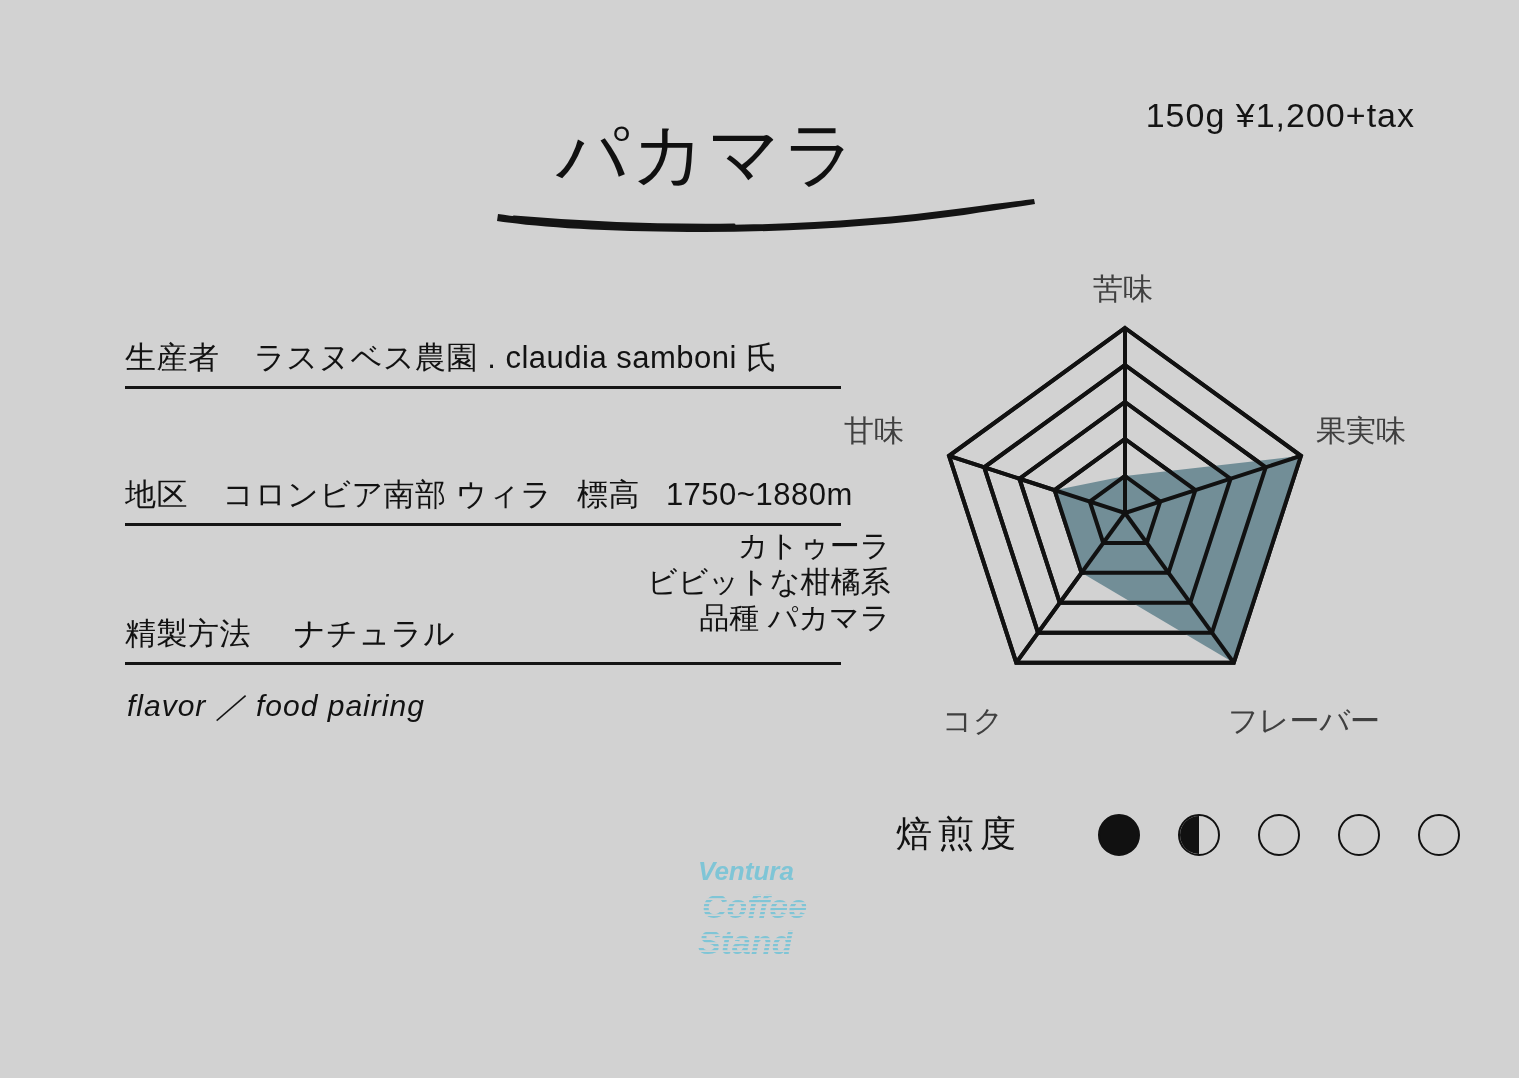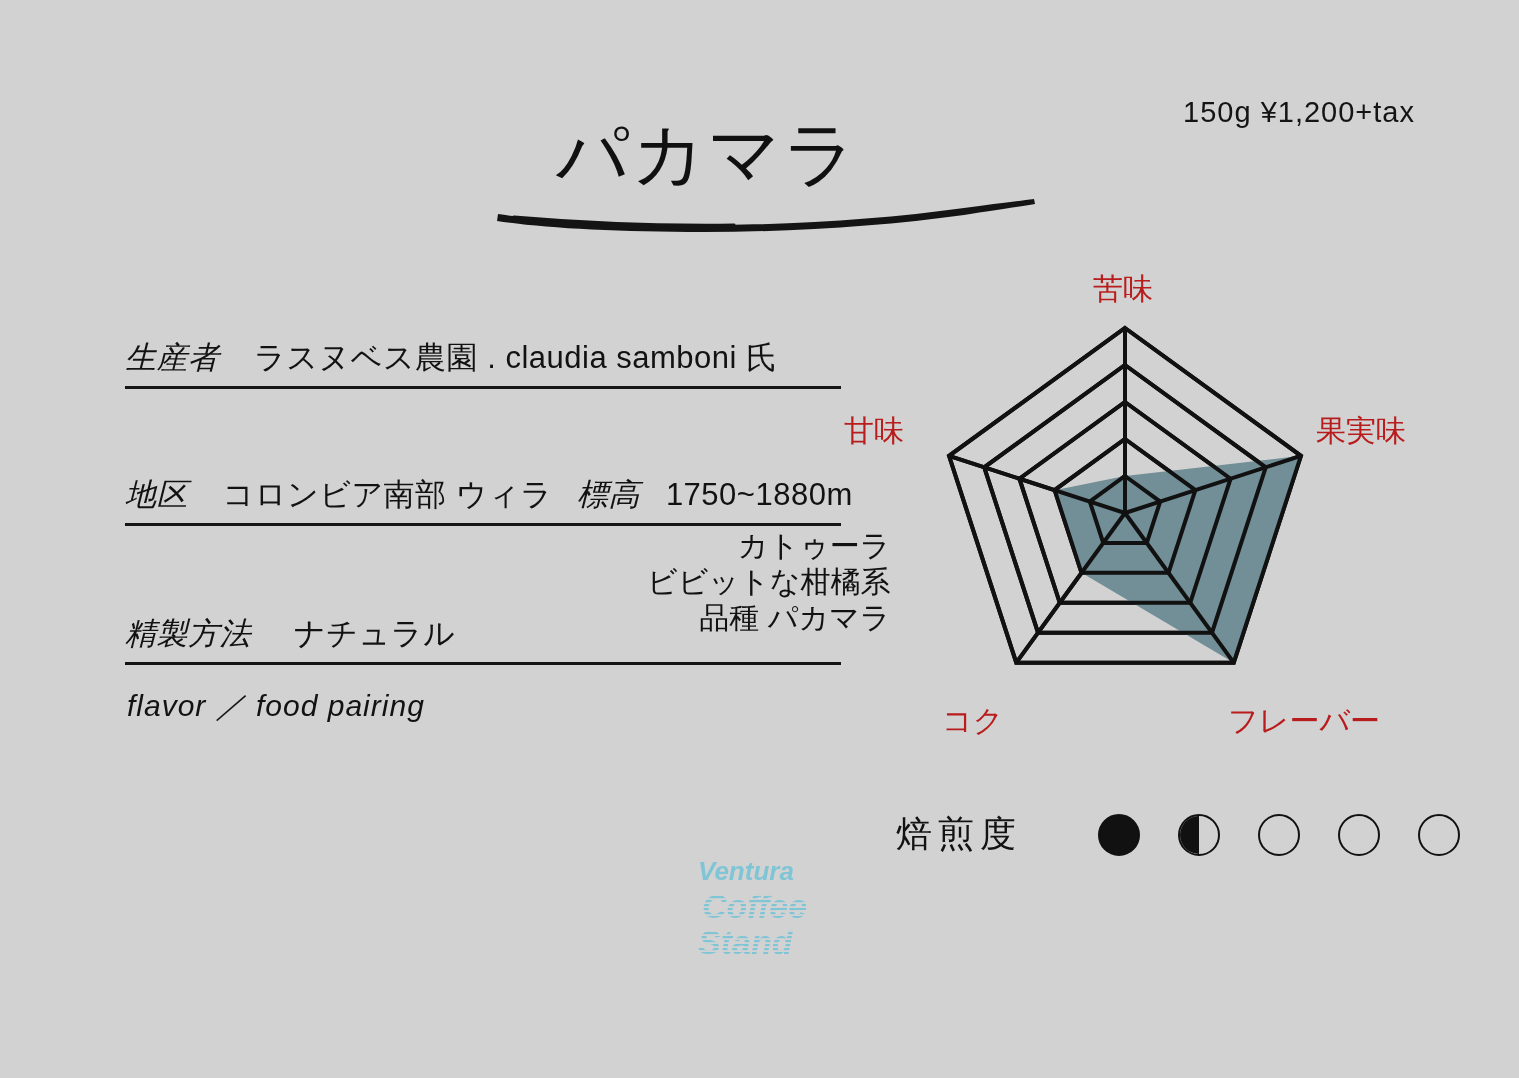--- a/index.html
+++ b/index.html
@@ -36,21 +36,21 @@
     position: absolute;
     left: 494px;
     top: 192px;
     width: 546px;
     height: 44px;
   }
   .price {
     position: absolute;
     right: 104px;
     top: 98px;
-    font-size: 29px;
+    font-size: 34px;
     line-height: 1;
     letter-spacing: 1px;
     white-space: nowrap;
     color: #141414;
   }
 
   
   .info {
     position: absolute;
     left: 125px;
@@ -64,21 +64,21 @@
   }
   .info-row.row-producer { height: 46px; margin-bottom: 84px; }
   .info-row.row-region   { height: 46px; margin-bottom: 86px; }
   .info-row.row-process  { height: 46px; }
 
   .info-line {
     font-size: 31px;
     line-height: 44px;
     white-space: nowrap;
   }
-  .lbl { letter-spacing: 0.5px; font-style: italic; }
+  .lbl { letter-spacing: 0.5px; }
   .val { letter-spacing: 0.5px; margin-top: 32px; }
 
   .row-region .alt-wrap {
     position: absolute;
     left: 452px;
     top: 0;
     font-size: 31px;
     line-height: 44px;
     white-space: nowrap;
   }
@@ -134,21 +134,21 @@
     left: 830px;
     top: 258px;
     width: 620px;
     height: 490px;
   }
   .radar-label {
     position: absolute;
     font-size: 30px;
     line-height: 1;
     white-space: nowrap;
-    color: #b91c1c;
+    color: #404040;
   }
   .rl-top    { left: 263px; top: 16px; }
   .rl-right  { left: 486px; top: 158px; }
   .rl-bottom-right { left: 398px; top: 448px; }
   .rl-bottom-left  { left: 112px; top: 448px; }
   .rl-left   { left: 14px;  top: 158px; }
 
   
   .roast {
     position: absolute;

